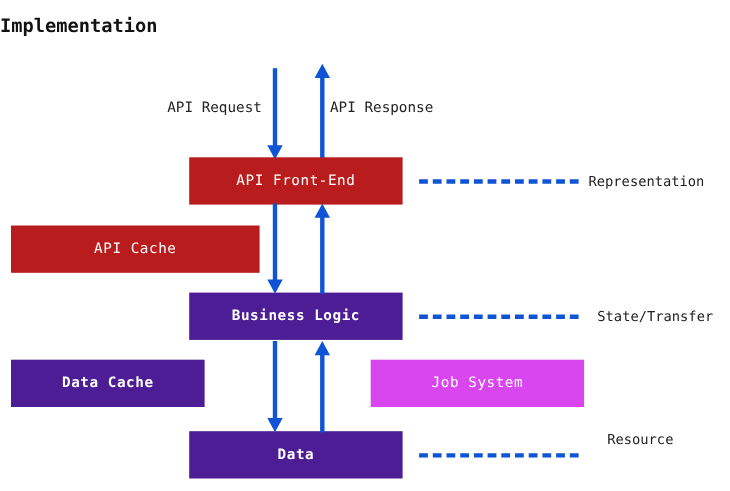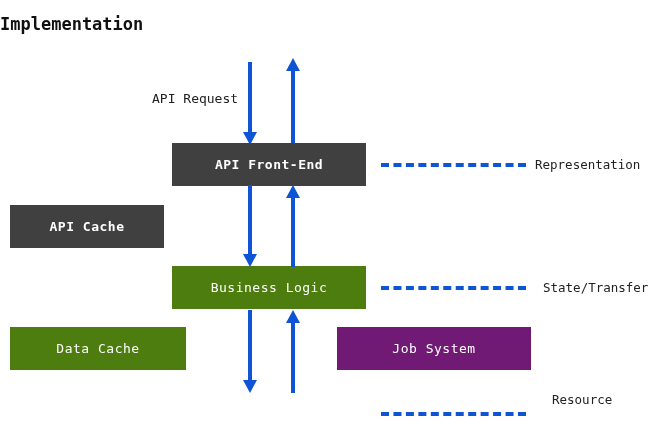--- a/index.html
+++ b/index.html
@@ -36,26 +36,26 @@
   .box {
     position: absolute;
     display: flex;
     align-items: center;
     justify-content: center;
     font-size: 13px;
     color: #ffffff;
     letter-spacing: 0.5px;
     box-sizing: border-box;
   }
-  .box-cyan   { background: #404040; font-weight: bold; }
-  .box-peach  { background: #4d7c0f; }
-  .box-gray   { background: #701a75; }
+  .box-cyan   { background: #b91c1c; }
+  .box-peach  { background: #4c1d95; font-weight: bold; }
+  .box-gray   { background: #d946ef; }
 
   .box-api-frontend   { left: 172px; top: 143px; width: 194px; height: 43px; }
-  .box-api-cache      { left: 10px;  top: 205px; width: 154px; height: 43px; }
+  .box-api-cache      { left: 10px;  top: 205px; width: 226px; height: 43px; }
   .box-business-logic { left: 172px; top: 266px; width: 194px; height: 43px; }
   .box-data-cache     { left: 10px;  top: 327px; width: 176px; height: 43px; }
   .box-job-system     { left: 337px; top: 327px; width: 194px; height: 43px; }
   .box-data           { left: 172px; top: 392px; width: 194px; height: 43px; }
 
   
   .arrow {
     position: absolute;
   }
   .arrow .shaft {
@@ -141,31 +141,33 @@
     <div class="head"></div>
   </div>
 
   <div class="arrow arrow-up arr-resp-up">
     <div class="shaft"></div>
     <div class="head"></div>
   </div>
 
   <div class="caption cap-api-request">API Request</div>
 
+  <div class="caption cap-api-response">API Response</div>
 
   <div class="box box-cyan box-api-frontend">API Front-End</div>
 
   <div class="box box-cyan box-api-cache">API Cache</div>
 
   <div class="box box-peach box-business-logic">Business Logic</div>
 
   <div class="box box-peach box-data-cache">Data Cache</div>
 
   <div class="box box-gray box-job-system">Job System</div>
 
+  <div class="box box-peach box-data">Data</div>
 
   <div class="arrow arrow-down arr-fe-bl-down">
     <div class="shaft"></div>
     <div class="head"></div>
   </div>
 
   <div class="arrow arrow-up arr-bl-fe-up">
     <div class="shaft"></div>
     <div class="head"></div>
   </div>

